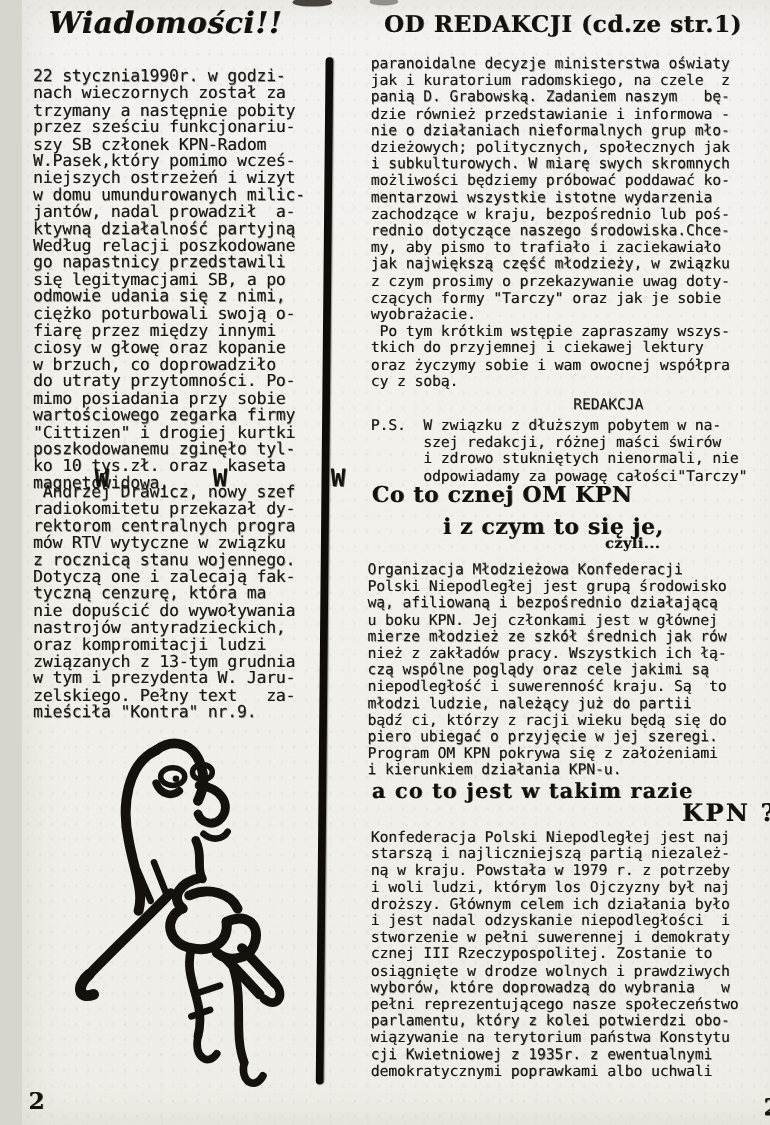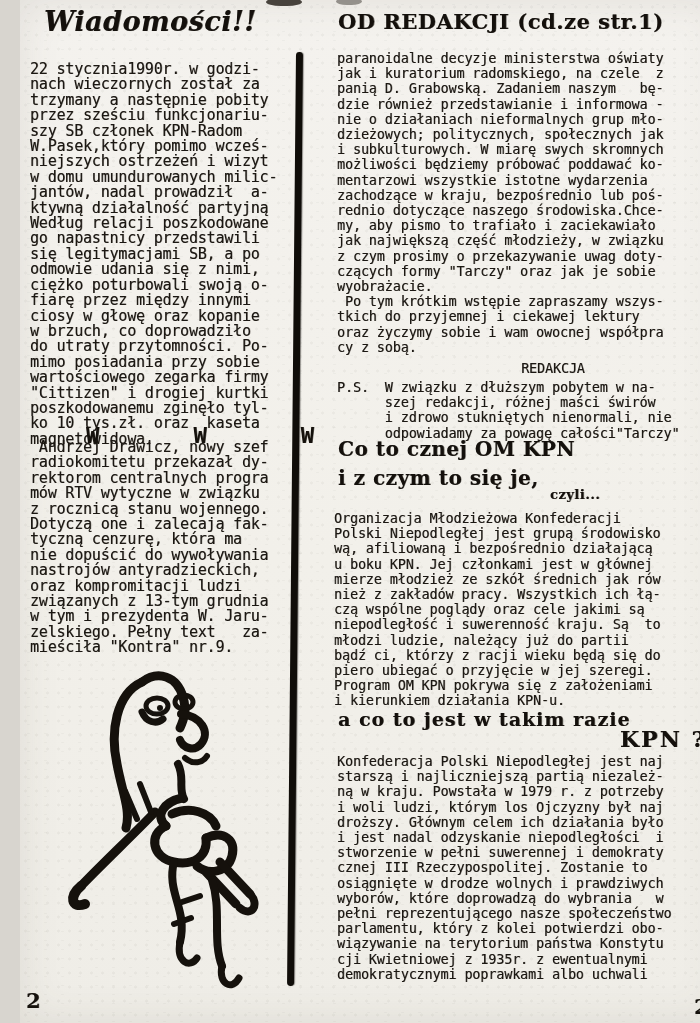--- a/index.html
+++ b/index.html
@@ -151,21 +151,21 @@
       <path d="M126,276 C122,296 136,303 143,292" stroke-width="7"></path>
       <path d="M158,214 C168,244 158,274 168,300" stroke-width="8"></path>
       <path d="M168,300 C164,318 178,325 185,312" stroke-width="7"></path>
       <path d="M128,236 L146,230" stroke-width="6"></path>
       <path d="M120,258 L137,252" stroke-width="6"></path>
     </svg>
   </div>
 
   <div class="abs pagenum" style="left:6px;top:988px;">2</div>
 
-  <div class="abs headline-slab hl-od" style="left:318px;top:9px;">OD REDAKCJI (cd.ze str.1)</div>
+  <div class="abs headline-slab hl-od" style="left:329px;top:9px;">OD REDAKCJI (cd.ze str.1)</div>
 
   <div class="abs typew right-art" style="left:317px;top:51px;width:376px;">paranoidalne decyzje ministerstwa oświaty
 jak i kuratorium radomskiego, na czele  z
 panią D. Grabowską. Zadaniem naszym   bę-
 dzie również przedstawianie i informowa -
 nie o działaniach nieformalnych grup mło-
 dzieżowych; politycznych, społecznych jak
 i subkulturowych. W miarę swych skromnych
 możliwości będziemy próbować poddawać ko-
 mentarzowi wszystkie istotne wydarzenia
@@ -183,21 +183,21 @@
 
   <div class="abs typew right-art redakcja">REDAKCJA</div>
 
   <div class="abs typew right-art" style="left:317px;top:380px;width:376px;">P.S.  W związku z dłuższym pobytem w na-
       szej redakcji, różnej maści świrów
       i zdrowo stukniętych nienormali, nie
       odpowiadamy za powagę całości"Tarczy"</div>
 
   <div class="abs headline-slab hl-om" style="left:318px;top:436px;width:330px;">
     <div>Co to cznej OM KPN</div>
-    <div class="line2" style="position:relative;">
+    <div class="line2" style="position:relative;text-align:center;">
       <span>i z czym to się je,</span>
       <span class="hl-czyli" style="position:absolute;left:212px;top:16px;">czyli...</span>
     </div>
   </div>
 
   <div class="abs typew right-art" style="left:314px;top:511px;width:376px;">Organizacja Młodzieżowa Konfederacji
 Polski Niepodległej jest grupą środowisko
 wą, afiliowaną i bezpośrednio działającą
 u boku KPN. Jej członkami jest w głównej
 mierze młodzież ze szkół średnich jak rów

